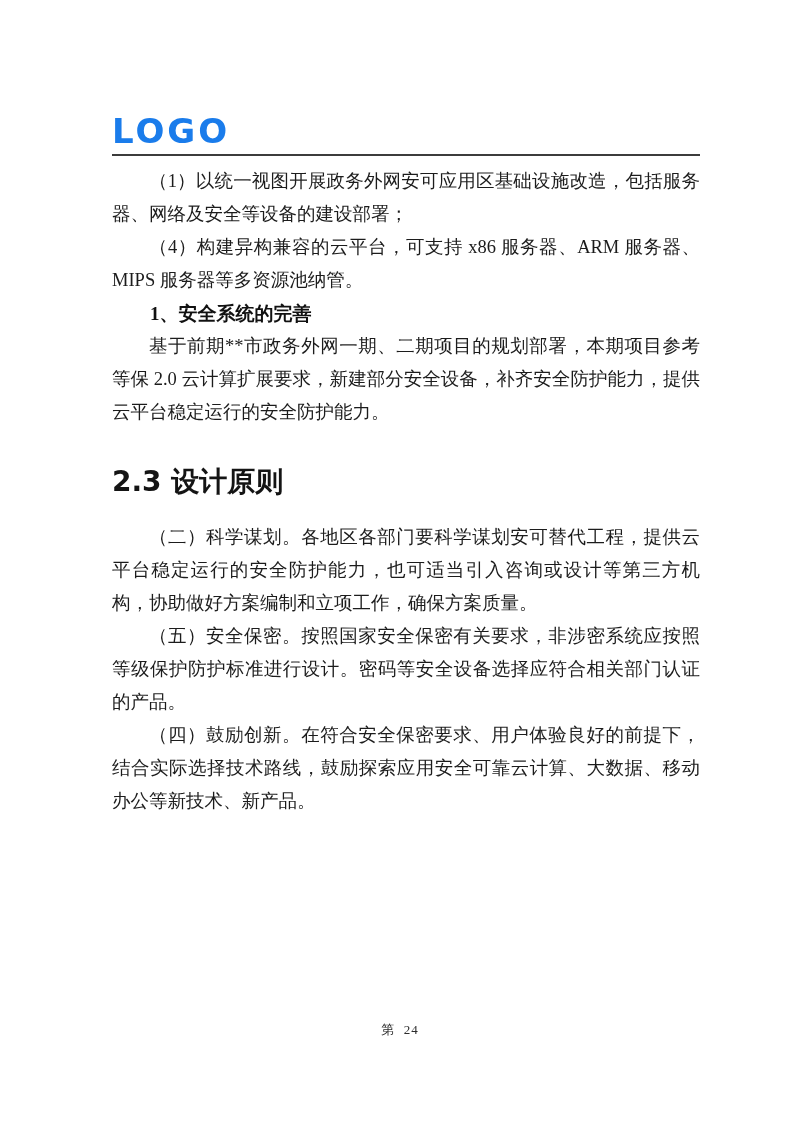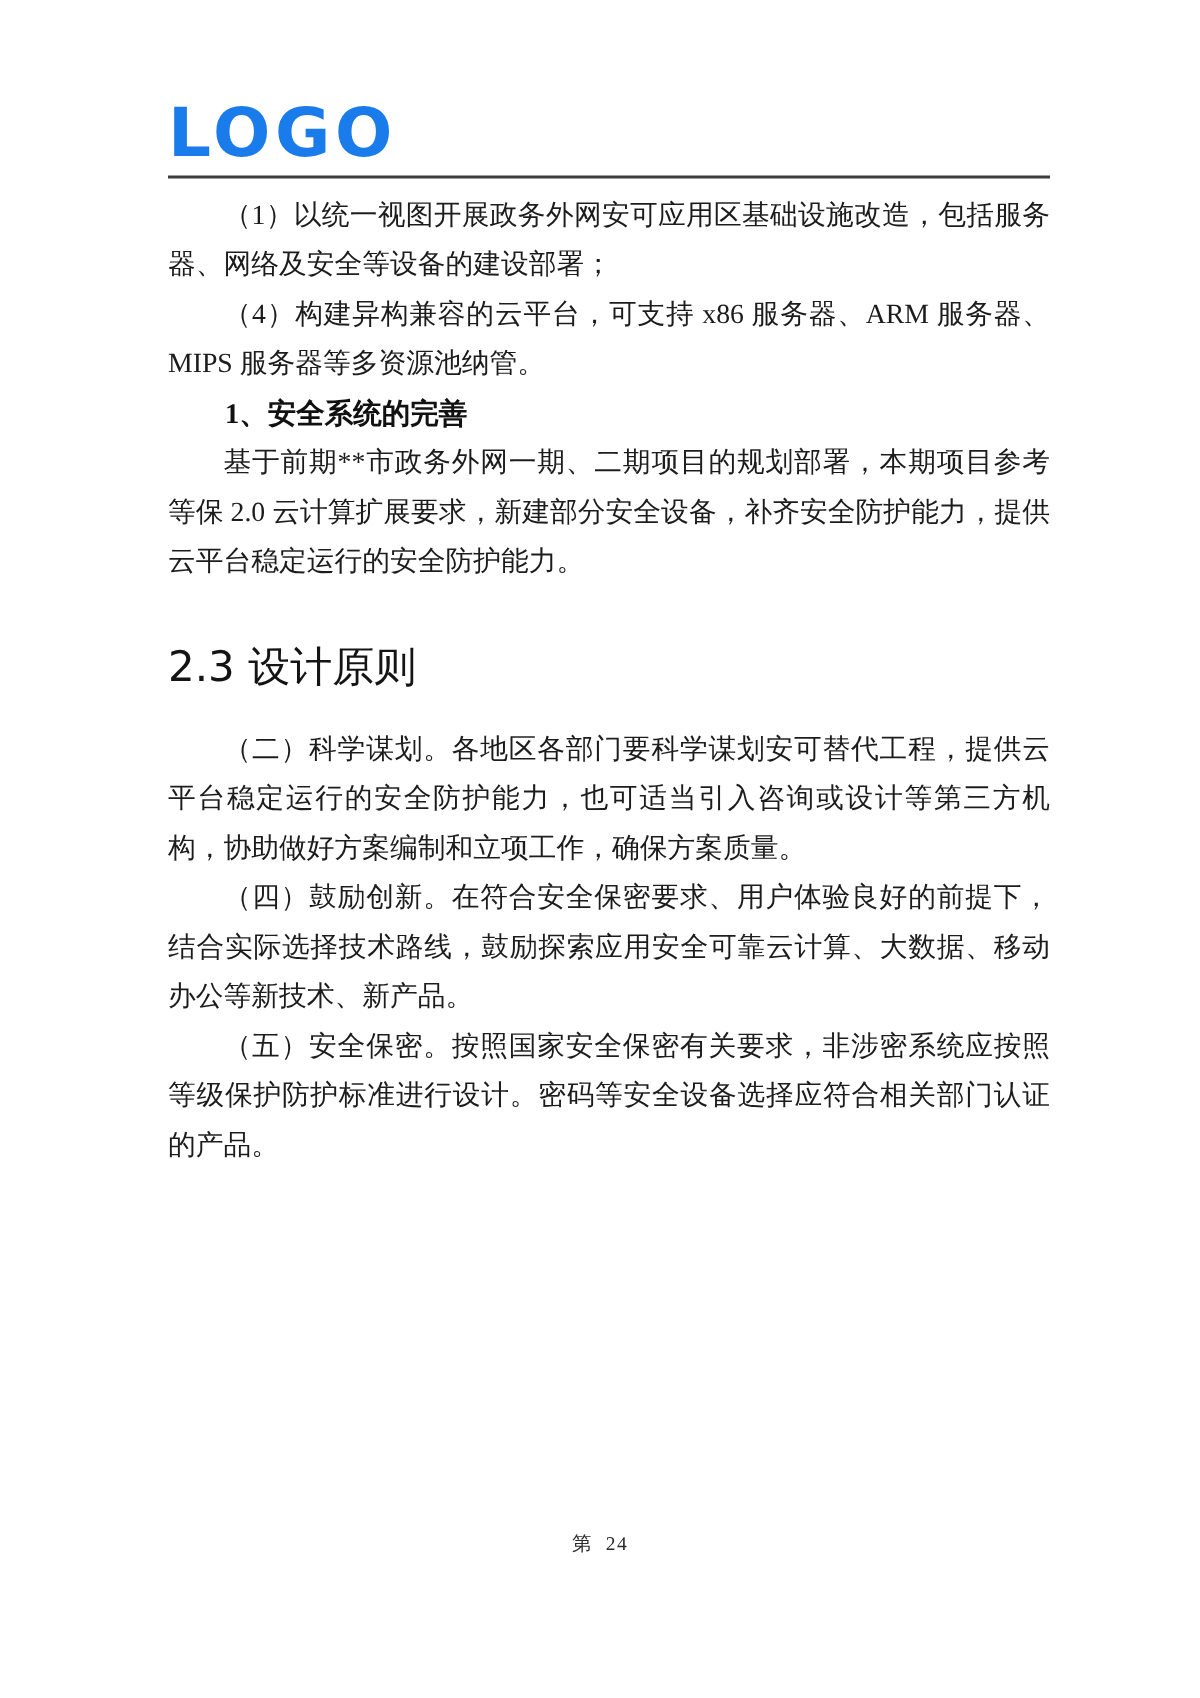--- a/index.html
+++ b/index.html
@@ -17,25 +17,26 @@
     font-family: "Liberation Serif", "DejaVu Serif", serif;
     color: #1c1c1c;
     overflow: hidden;
   }
   .doc-header {
     margin: 0;
   }
   .logo {
     font-family: "DejaVu Sans", "Liberation Sans", sans-serif;
     font-weight: 800;
-    font-size: 45px;
+    font-size: 34px;
     line-height: 1;
     letter-spacing: 3px;
     color: var(--logo-blue, #1a7ceb);
     margin-bottom: 6px;
+    margin-top: 48px;
   }
   .header-rule {
     border: none;
     border-top: 2px solid #3c3c3c;
     margin: 0;
     width: 100%;
   }
   .doc-body {
     margin-top: 9px;
   }
@@ -49,21 +50,21 @@
   .subheading {
     font-size: 19px;
     line-height: 33px;
     font-weight: bold;
     text-indent: 2em;
     margin: 0;
     color: #111;
   }
   .section-heading {
     font-family: "DejaVu Sans", "Liberation Sans", sans-serif;
-    font-weight: 400;
+    font-weight: 700;
     font-size: 28px;
     line-height: 34px;
     margin: 36px 0 22px 0;
     color: #141414;
   }
   .doc-footer {
     position: absolute;
     left: 0;
     top: 1020px;
     width: 100%;
@@ -87,21 +88,21 @@
 
   <main class="doc-body">
     <p class="para">（1）以统一视图开展政务外网安可应用区基础设施改造，包括服务器、网络及安全等设备的建设部署；</p>
     <p class="para">（4）构建异构兼容的云平台，可支持 x86 服务器、ARM 服务器、MIPS 服务器等多资源池纳管。</p>
     <h3 class="subheading">1、安全系统的完善</h3>
     <p class="para">基于前期**市政务外网一期、二期项目的规划部署，本期项目参考等保 2.0 云计算扩展要求，新建部分安全设备，补齐安全防护能力，提供云平台稳定运行的安全防护能力。</p>
 
     <h2 class="section-heading">2.3 设计原则</h2>
 
     <p class="para">（二）科学谋划。各地区各部门要科学谋划安可替代工程，提供云平台稳定运行的安全防护能力，也可适当引入咨询或设计等第三方机构，协助做好方案编制和立项工作，确保方案质量。</p>
+    <p class="para">（五）安全保密。按照国家安全保密有关要求，非涉密系统应按照等级保护防护标准进行设计。密码等安全设备选择应符合相关部门认证的产品。</p>
     <p class="para">（四）鼓励创新。在符合安全保密要求、用户体验良好的前提下，结合实际选择技术路线，鼓励探索应用安全可靠云计算、大数据、移动办公等新技术、新产品。</p>
-    <p class="para">（五）安全保密。按照国家安全保密有关要求，非涉密系统应按照等级保护防护标准进行设计。密码等安全设备选择应符合相关部门认证的产品。</p>
   </main>
 
   <footer class="doc-footer">
     <span class="page-number">第&nbsp;&nbsp;24</span>
   </footer>
 
 </div>
 
 </body></html>

